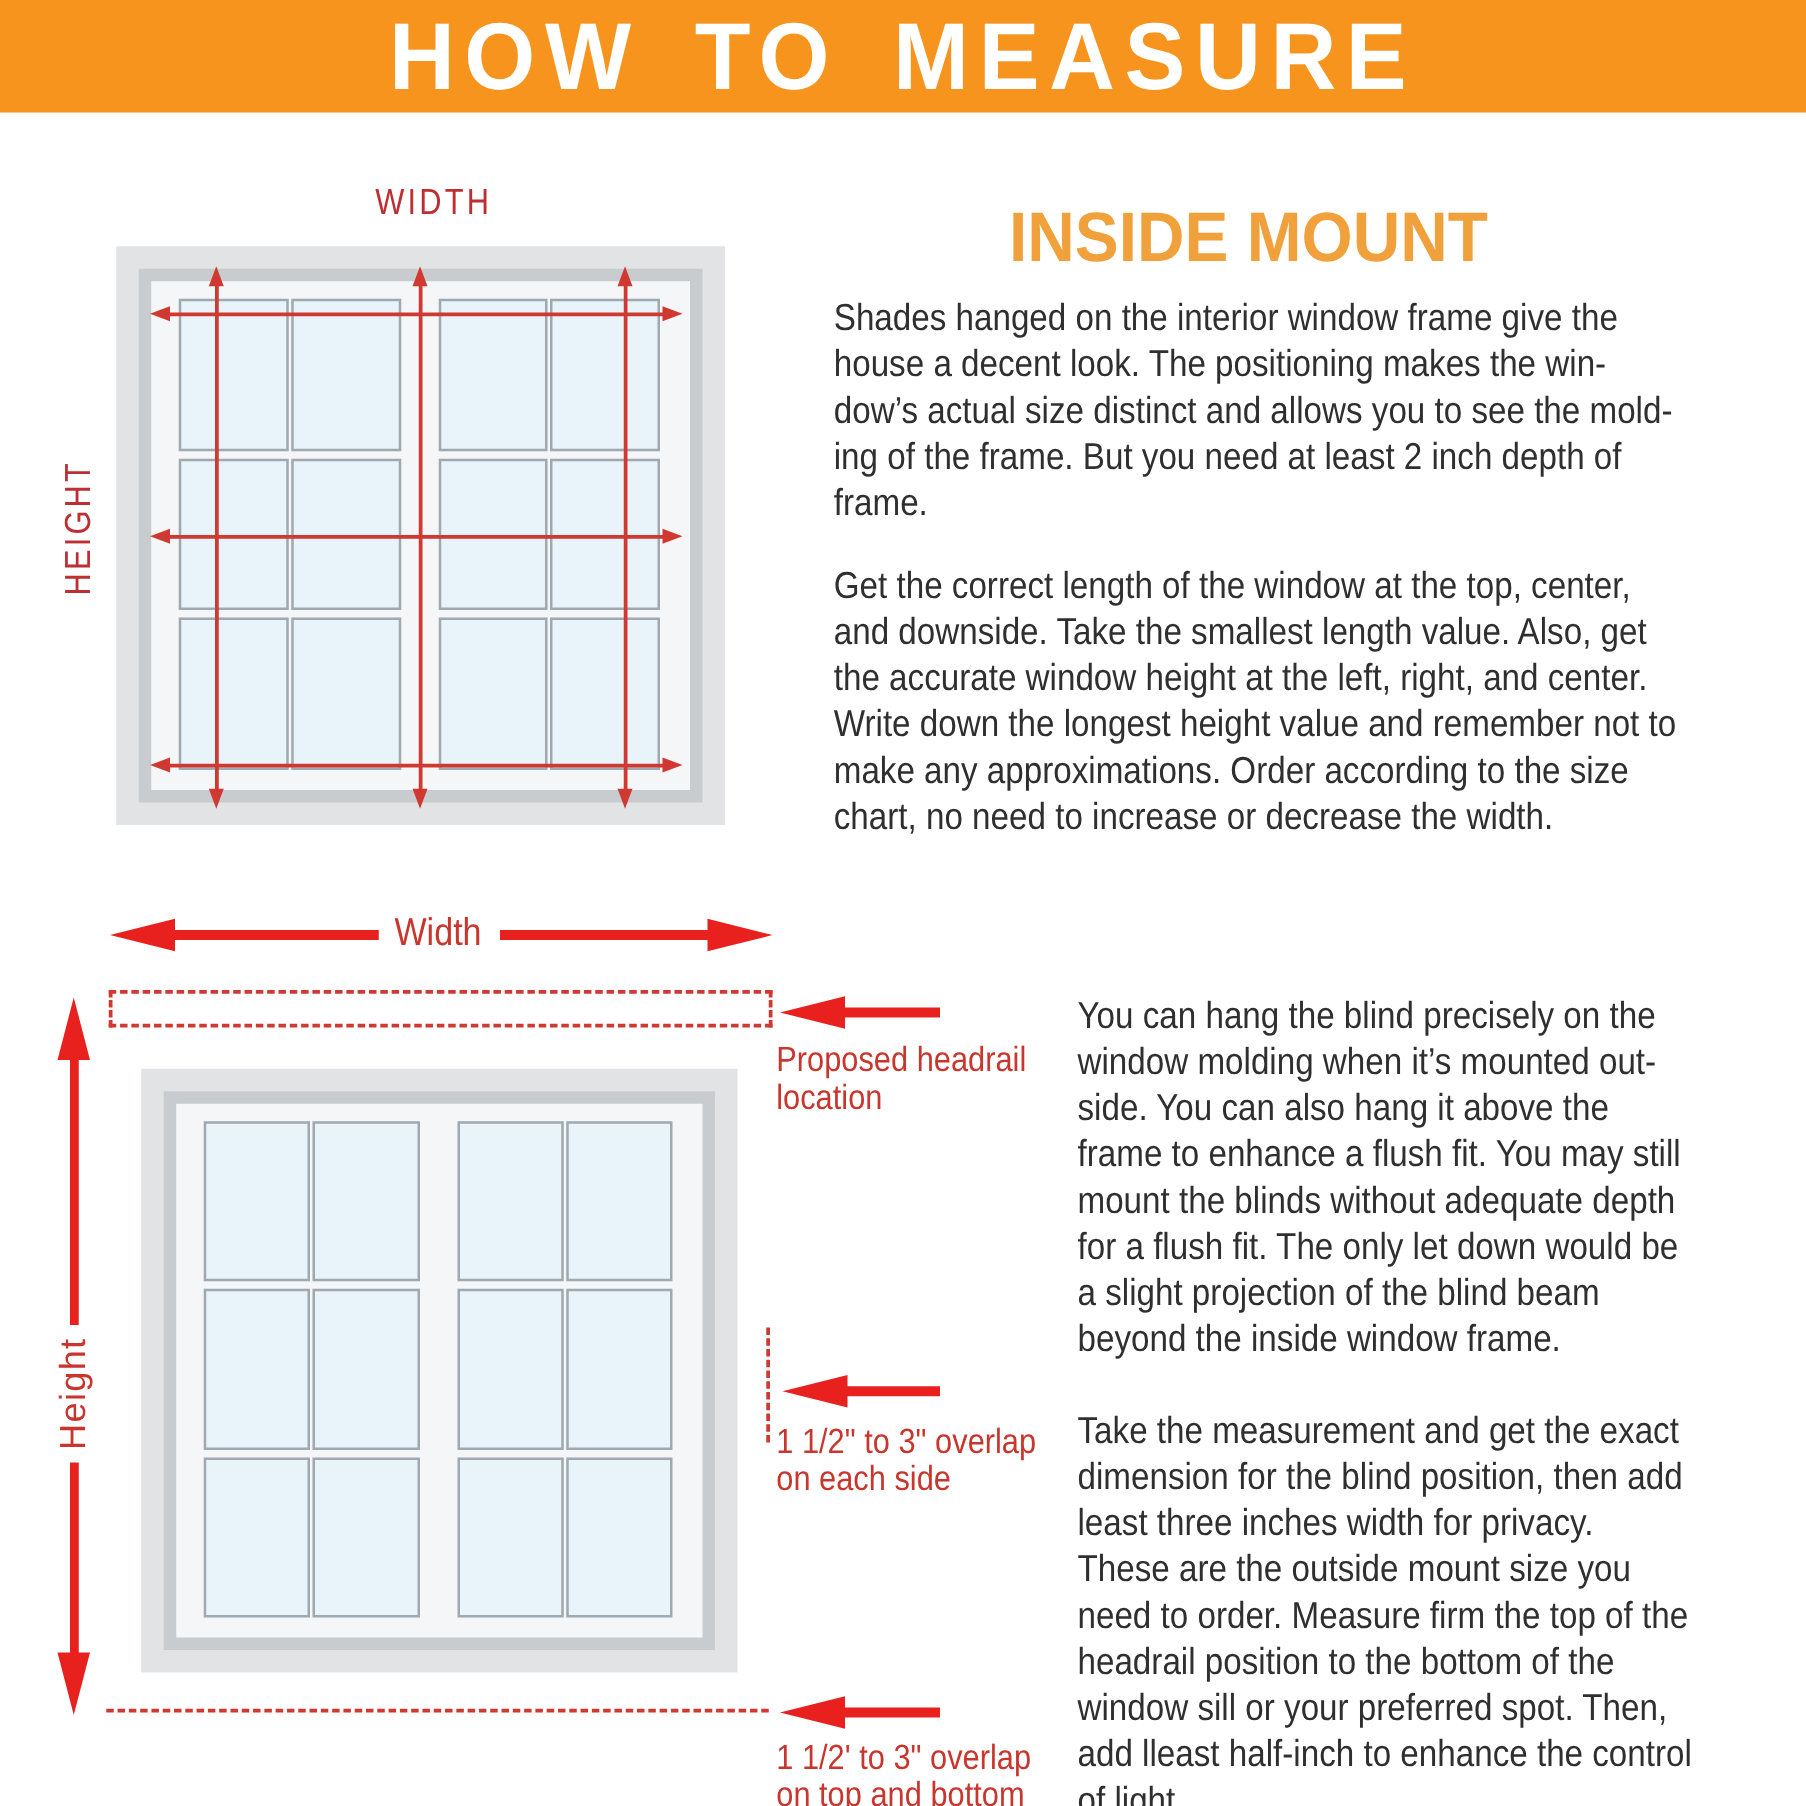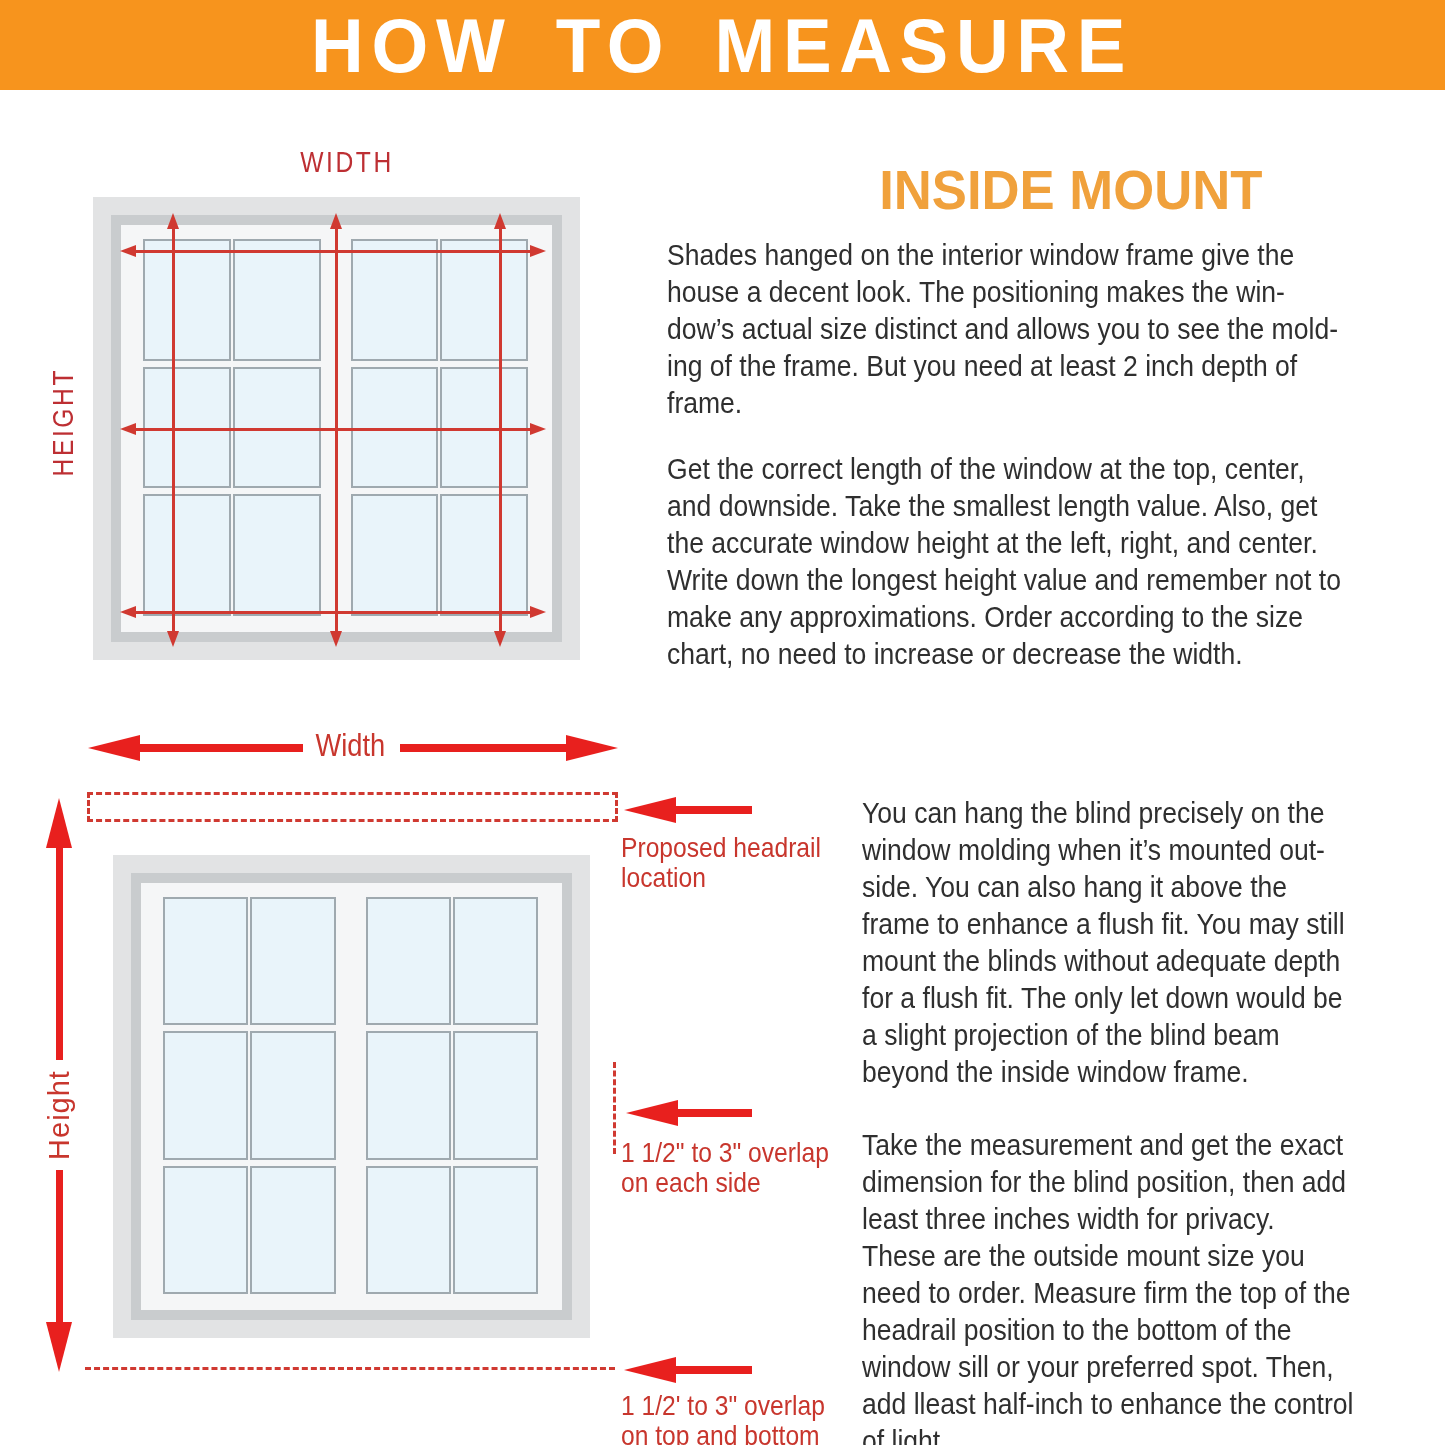--- a/index.html
+++ b/index.html
@@ -134,21 +134,21 @@
       <div class="ln"></div>
       <div class="tt"></div>
       <div class="tb"></div>
     </div>
   <div class="dv" style="left:494px;top:213px;height:434px;">
       <div class="ln"></div>
       <div class="tt"></div>
       <div class="tb"></div>
     </div>
 
-  <div class="sec-heading" style="left:696px;top:160px;width:750px;"><span>INSIDE MOUNT</span></div>
+  <div class="sec-heading" style="left:624px;top:160px;width:750px;"><span>INSIDE MOUNT</span></div>
   <div class="body-text" style="left:667px;top:236px;width:900px;">Shades hanged on the interior window frame give the
 house a decent look. The positioning makes the win-
 dow’s actual size distinct and allows you to see the mold-
 ing of the frame. But you need at least 2 inch depth of
 frame.</div>
   <div class="body-text" style="left:667px;top:450px;width:900px;">Get the correct length of the window at the top, center,
 and downside. Take the smallest length value. Also, get
 the accurate window height at the left, right, and center.
 Write down the longest height value and remember not to
 make any approximations. Order according to the size

